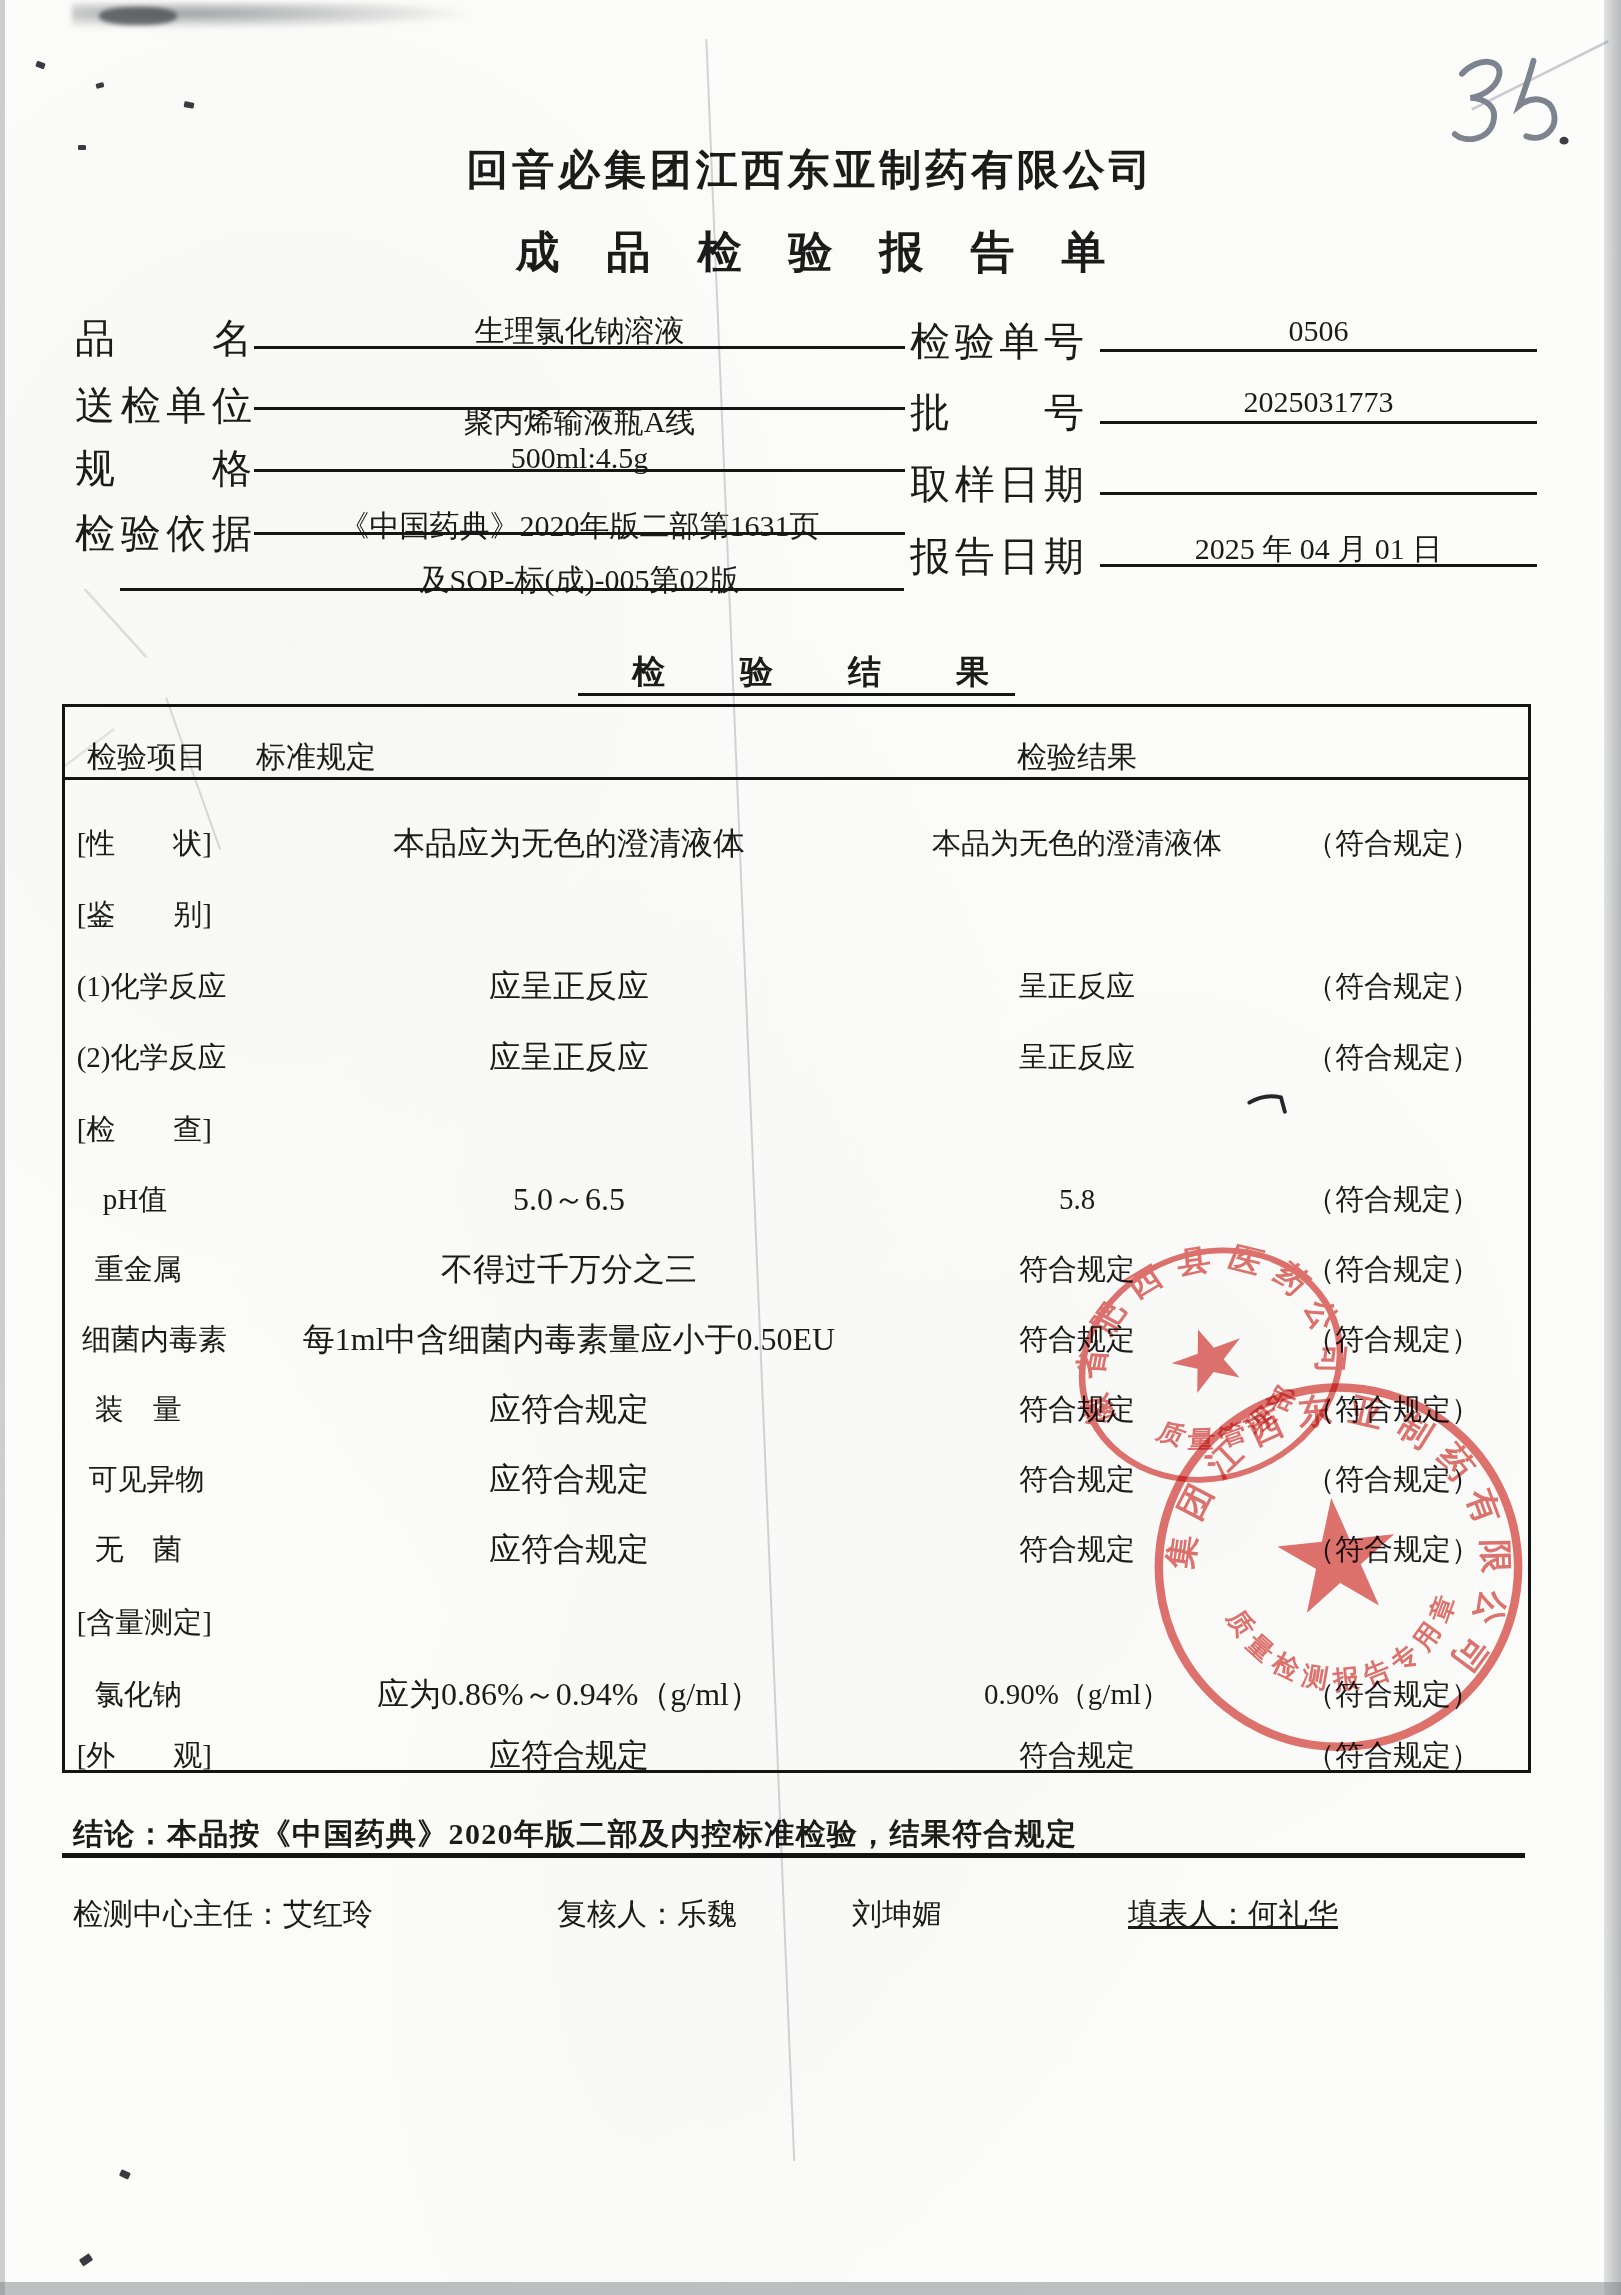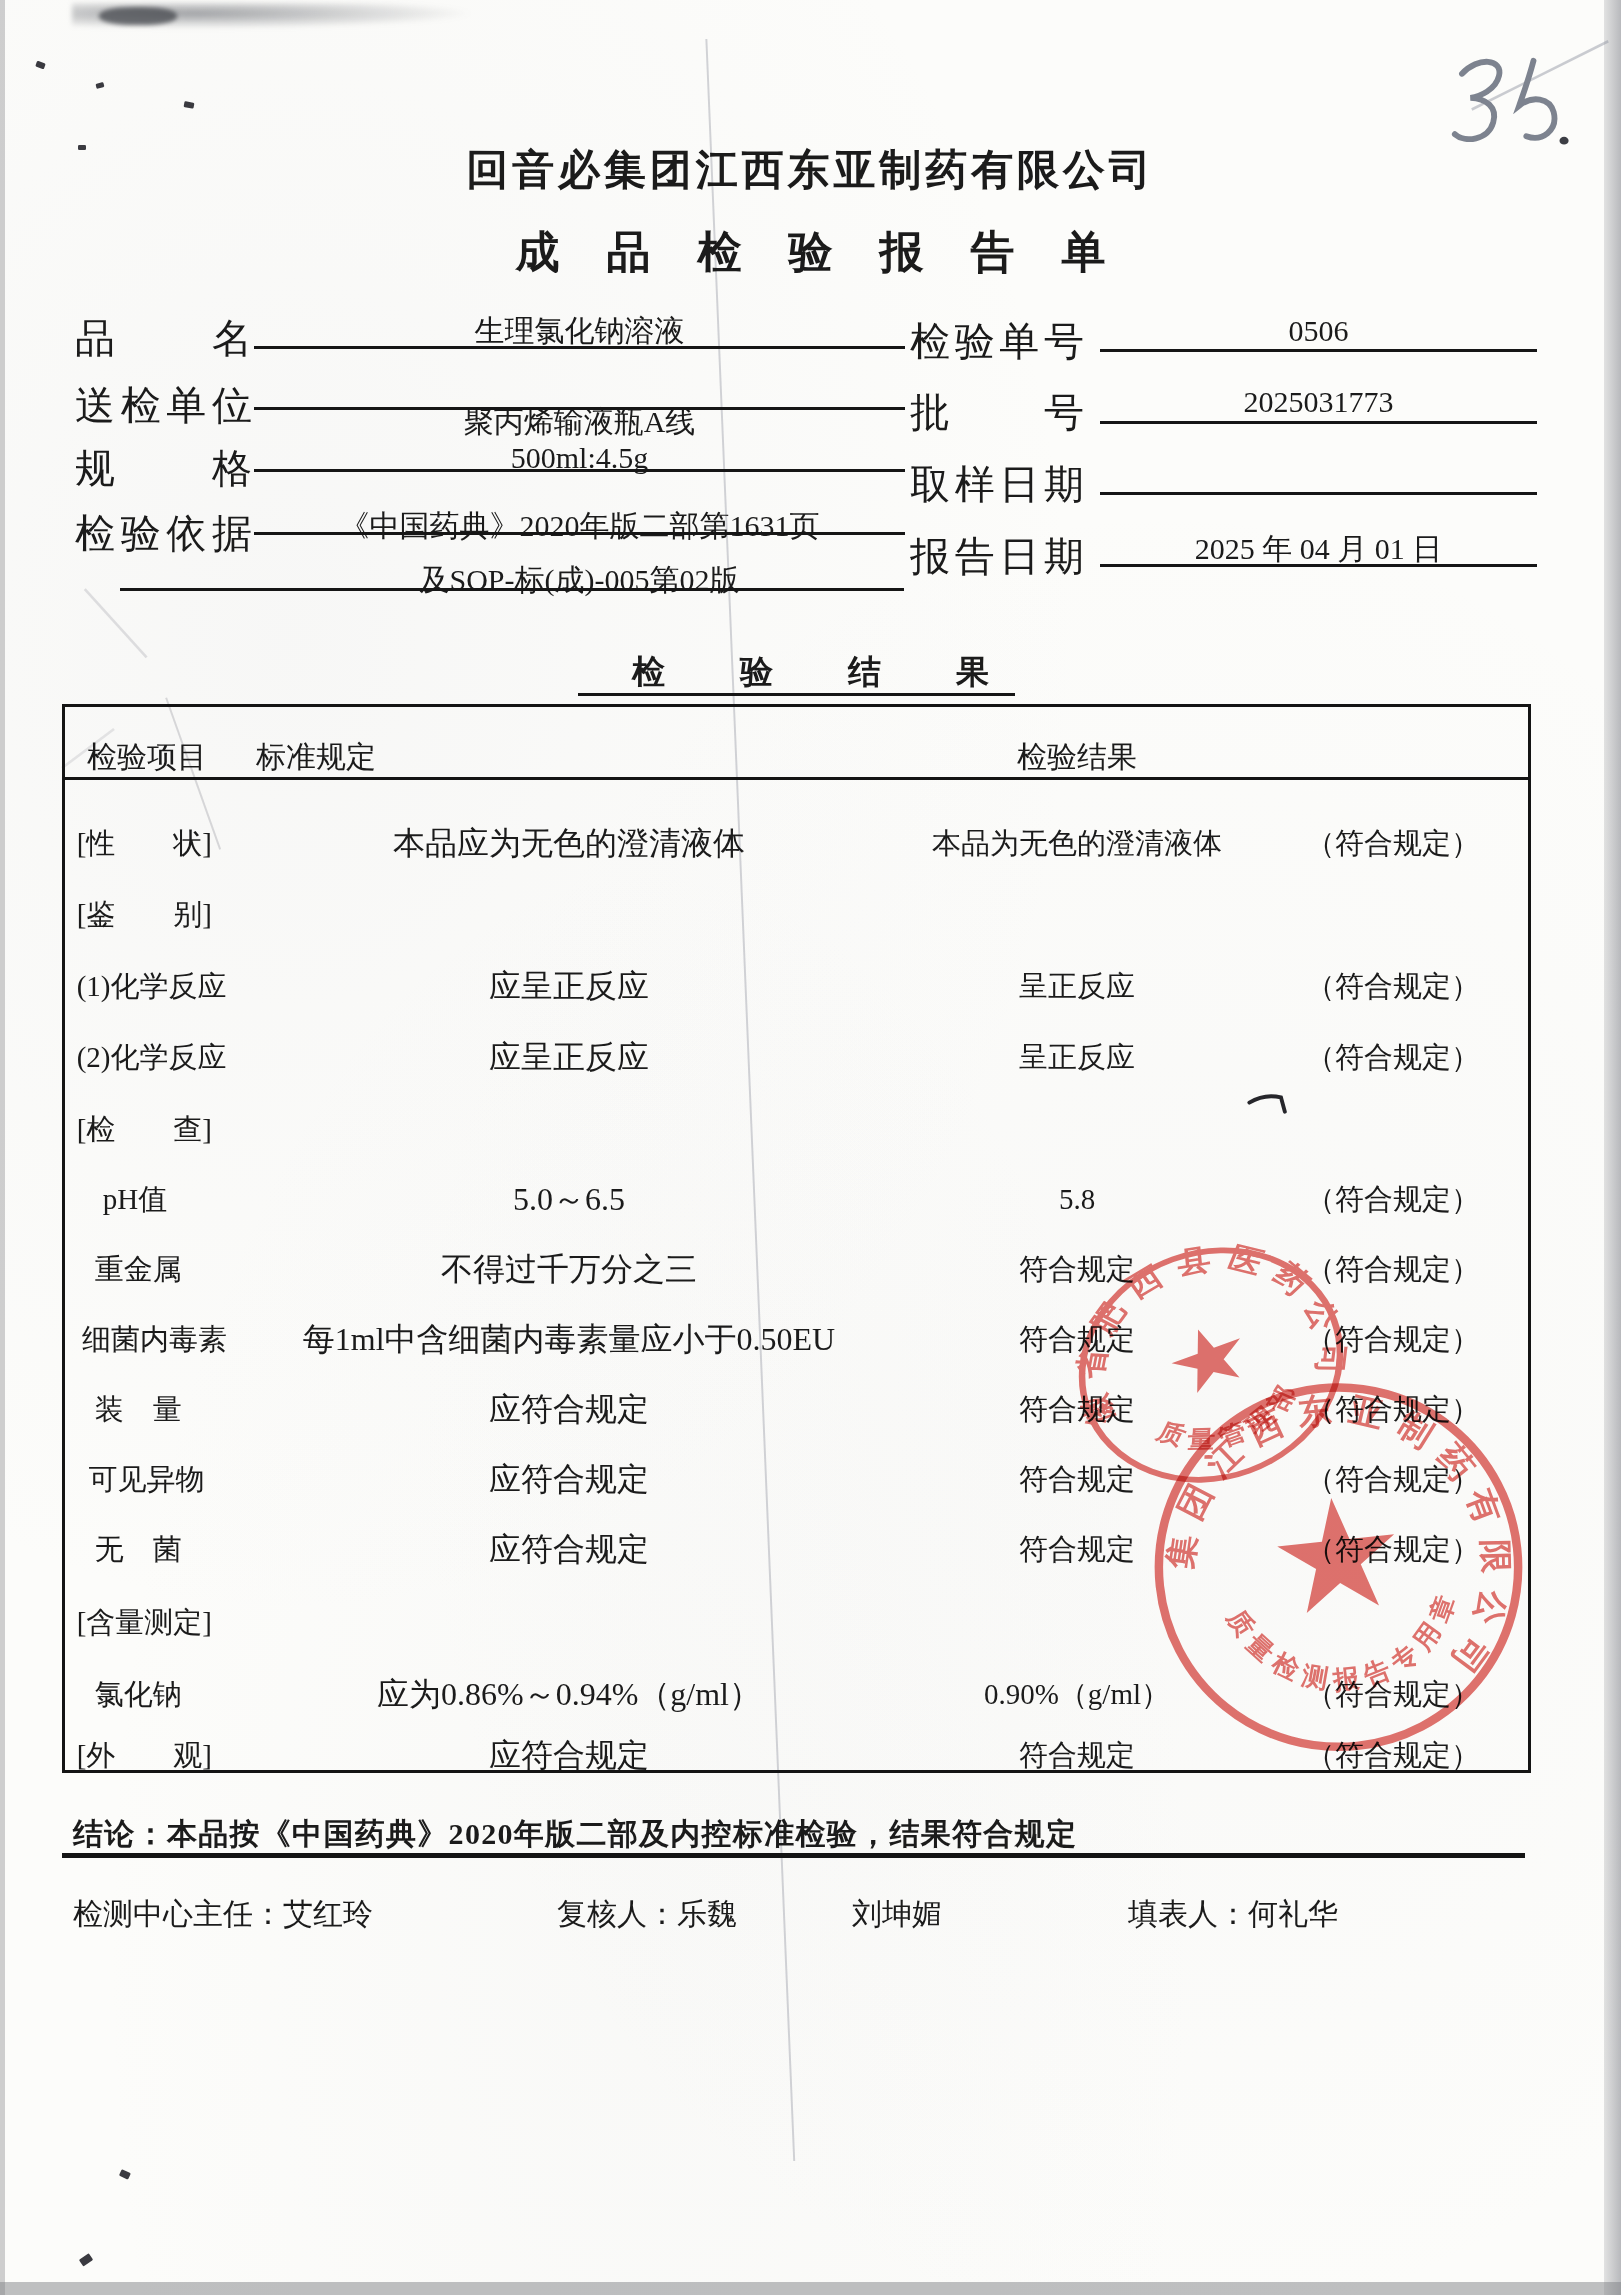--- a/index.html
+++ b/index.html
@@ -194,21 +194,21 @@
   <svg class="abs" style="left:1247px;top:1091px;" width="46" height="31" viewBox="0 0 70 48">
     <path d="M 3,18 C 18,9 36,6 52,10 L 58,32" fill="none" stroke="#26262b" stroke-width="6" stroke-linecap="round"></path>
   </svg>
 
   <div class="abs nowrap conclusion">结论：本品按《中国药典》2020年版二部及内控标准检验，结果符合规定</div>
   <div class="abs" style="left:62px;top:1853px;width:1463px;height:5.2px;background:#141414;"></div>
 
   <div class="abs sig" style="left:73px;">检测中心主任：艾红玲</div>
   <div class="abs sig" style="left:557px;">复核人：乐魏</div>
   <div class="abs sig" style="left:852px;">刘坤媚</div>
-  <div class="abs sig" style="left:1128px;">填表人：何礼华</div>
+  <div class="abs sig" style="left:1128px;text-decoration:underline;">填表人：何礼华</div>
 
   <svg class="abs stamp" style="left:1058px;top:1227px;" width="306" height="280" viewBox="0 0 470 430">
     <g transform="translate(235,212) rotate(-20)">
       <g transform="scale(1.13,0.97)">
         <circle r="178" fill="none" stroke="#dd5a55" stroke-width="9"></circle>
         <path id="ringDept" d="M -150,0 A 150,150 0 1 1 150,0 A 150,150 0 1 1 -150,0" fill="none"></path>
         <text font-size="46" letter-spacing="20" fill="#dd5a55" font-weight="bold">
           <textPath href="#ringDept" xlink:href="#ringDept" startOffset="25%" text-anchor="middle">安徽省肥西县医药公司</textPath>
         </text>
         <path id="arcDept" d="M -128,0 A 128,128 0 0 0 128,0" fill="none"></path>

